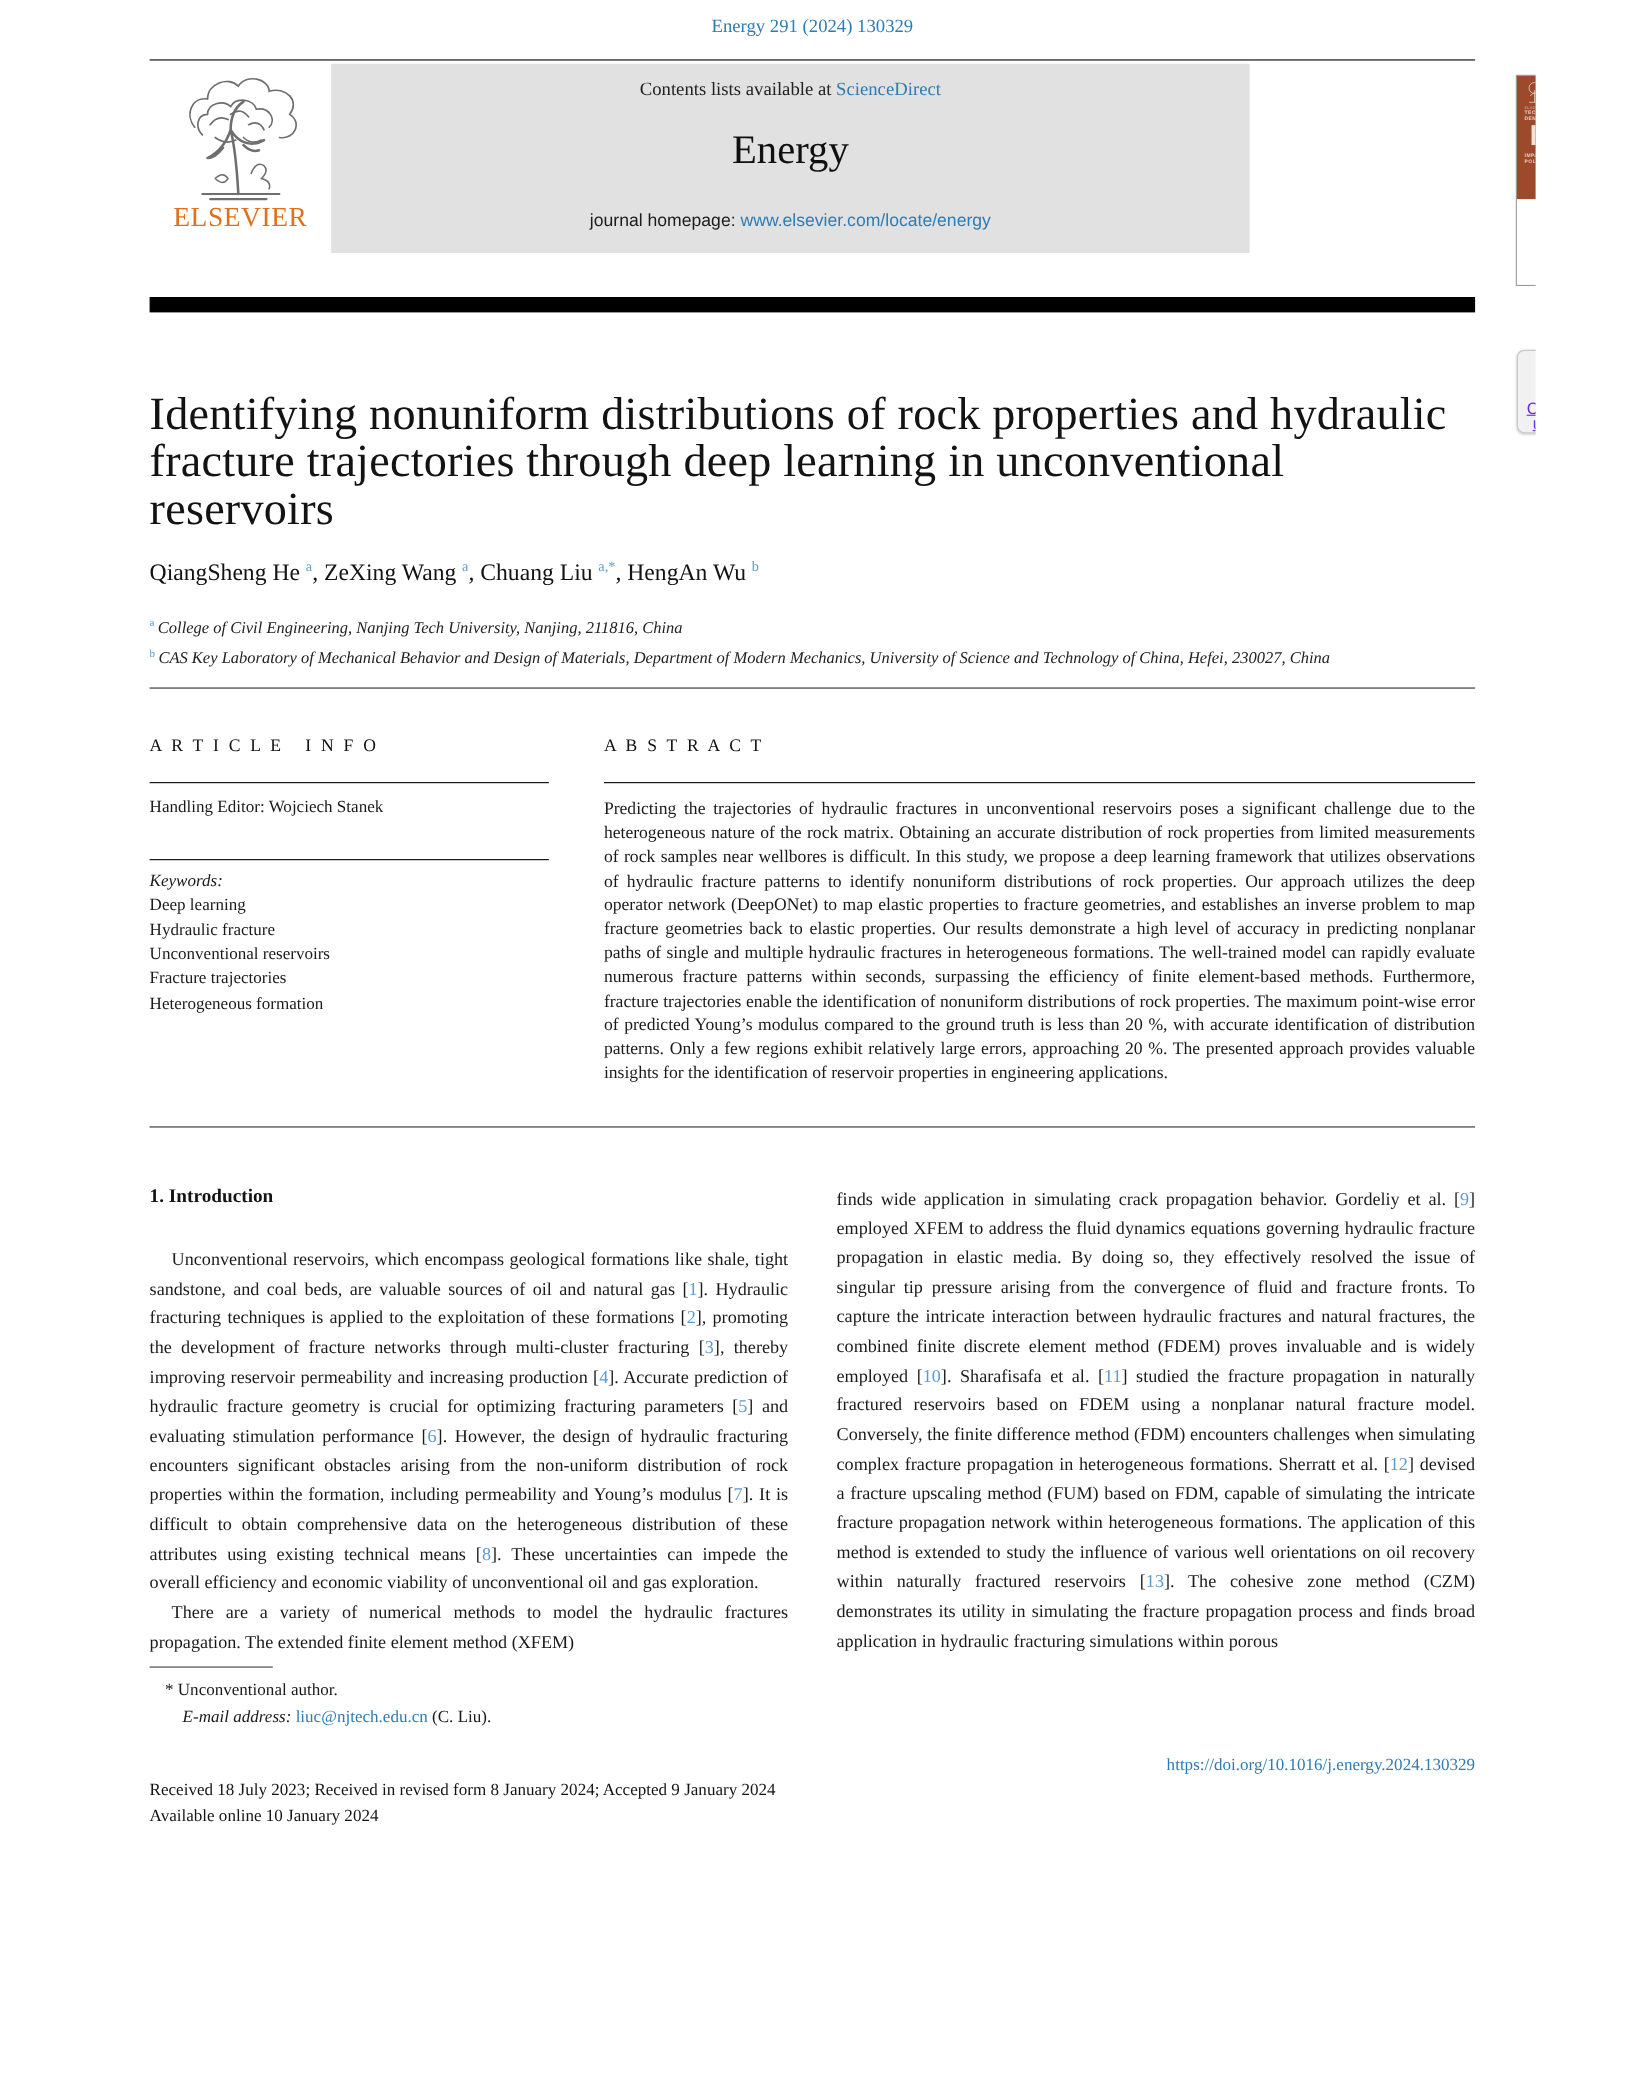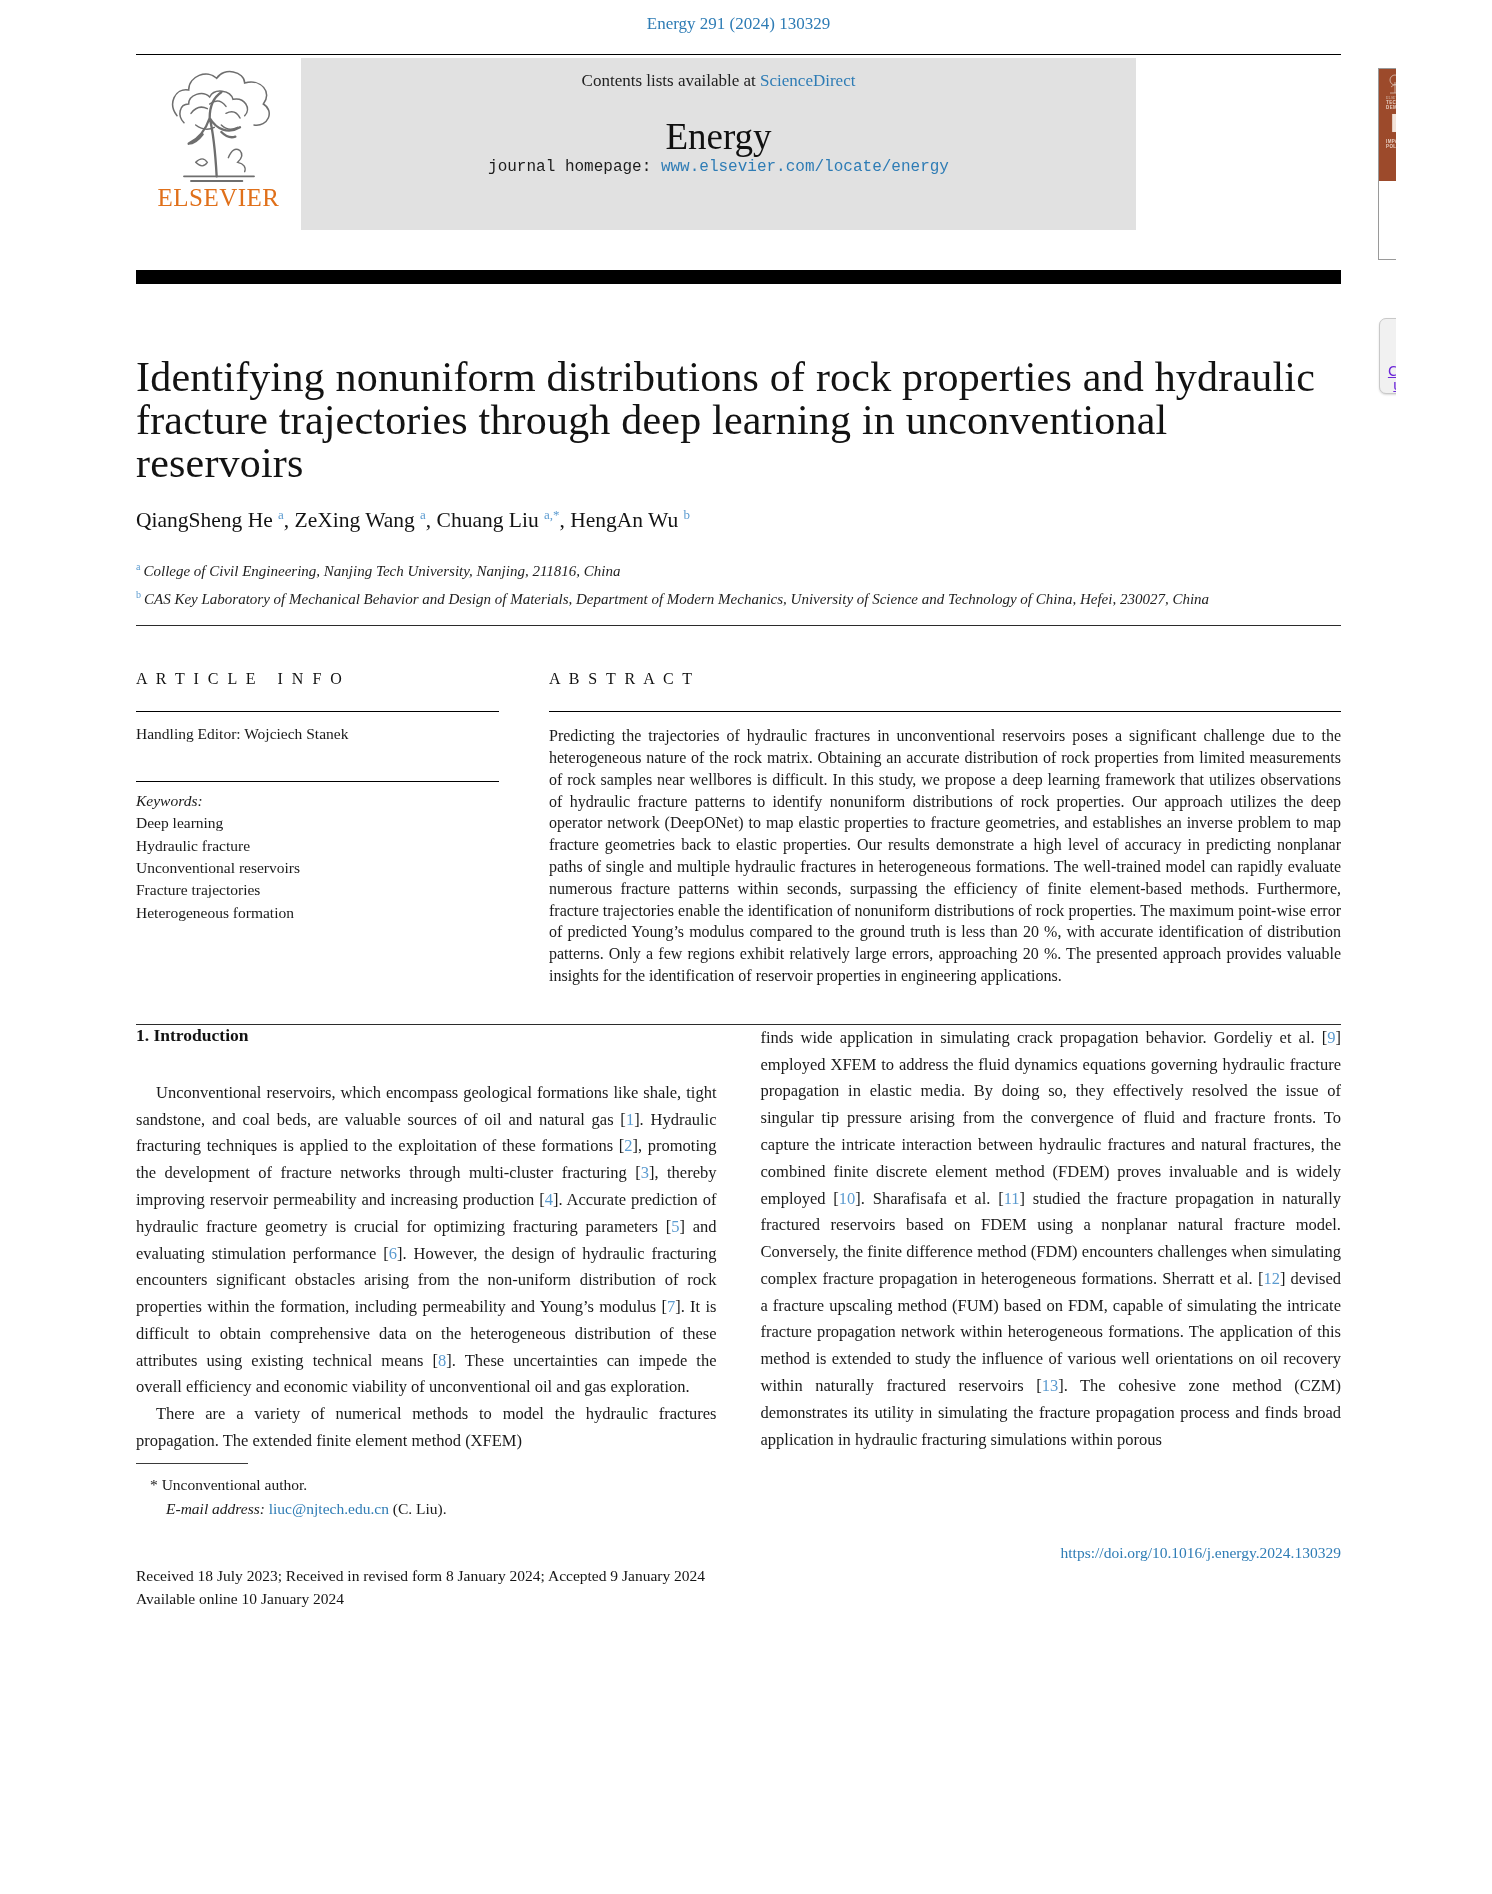--- a/index.html
+++ b/index.html
@@ -21,21 +21,21 @@
   .rule-after-abs { margin-top:37px; border-top:1.1px solid #2b2b2b; }
 
   
   .banner { margin-top:3px; height:172px; display:flex; align-items:stretch; }
   .logo-block { width:165px; display:flex; flex-direction:column; align-items:center; padding-top:4px; }
   .elsevier-word { font-size:25px; color:#e0701a; letter-spacing:0.5px; margin-top:-4px; font-weight:400; }
   .banner-box { width:835px; background:#e1e1e1; text-align:center; padding-top:13px; }
   .contents-line { font-size:17px; color:#222; }
   .link { color:#2e7cb5; }
   .banner-title { font-size:37px; color:#101010; margin-top:24px; }
-  .homepage-line { font-family:Liberation Mono, monospace; font-size:16px; color:#1c1c1c; }
+  .homepage-line { font-family:Liberation Sans, sans-serif; font-size:16px; color:#1c1c1c; margin-top:34px; }
 
   
   .cover { position:absolute; left:1282px; top:68px; width:153px; height:192px; background:#fff; border:1px solid #9a9a9a; }
   .cover-top { height:112px; background:#9c4a2b; position:relative; padding:5px 7px 0 7px; }
   .cover-minitree { position:absolute; top:5px; left:8px; }
   .cover-elsevier { position:absolute; top:27px; left:7px; font-size:3.5px; color:#dcc5b9; letter-spacing:0.3px; }
   .cover-row { margin-top:2px; font-family:"Liberation Sans",sans-serif; font-size:4.5px; font-weight:bold; color:#e7cfc3; text-align:justify; word-spacing:6px; letter-spacing:0.4px; }
   .cover-row.first { margin-top:26px; }
   .cover-title { font-family:"Liberation Sans",sans-serif; font-size:26px; font-weight:bold; letter-spacing:3px; color:#f3e4da; text-align:center; line-height:1.05; text-shadow:0 0 1px #b07a5f; }
   .cover-subtitle { margin-top:5px; font-family:"Liberation Sans",sans-serif; font-size:6.5px; font-weight:bold; color:#f3e4da; text-align:center; }
@@ -63,21 +63,21 @@
   .info-col { width:363px; margin-right:50px; flex:none; }
   .abs-col { flex:1; }
   .sec-heading { padding-top:44px; font-size:16px; letter-spacing:2.5px; white-space:pre; color:#111; }
   .inner-rule { margin-top:23px; border-top:1.3px solid #000; }
   .editor-line { padding:13px 0 15px 0; font-size:15.5px; }
   .keywords { padding-top:8px; font-size:15.5px; line-height:22.3px; }
   .kw-label { font-style:italic; }
   .abstract-text { margin-top:13px; font-size:16px; line-height:21.8px; text-align:justify; color:#1a1a1a; }
 
   
-  .body-cols { display:flex; gap:44px; }
+  .body-cols { display:flex; gap:44px; margin-top:52px; }
   .col { flex:1; min-width:0; }
   .col h2 { font-size:17.5px; margin:0 0 34px 0; color:#131313; }
   .col p { margin:0; font-size:16.5px; line-height:26.8px; text-align:justify; text-indent:20px; color:#1a1a1a; }
   .col p.cont { text-indent:0; }
   .cite { color:#5b9bd0; }
 
   
   .footnote { margin-top:8px; width:690px; font-size:15.5px; line-height:24px; }
   .fn-rule { width:112px; border-top:1.1px solid #3a3a3a; margin-bottom:9px; }
   .fn-line1 { padding-left:14px; }

